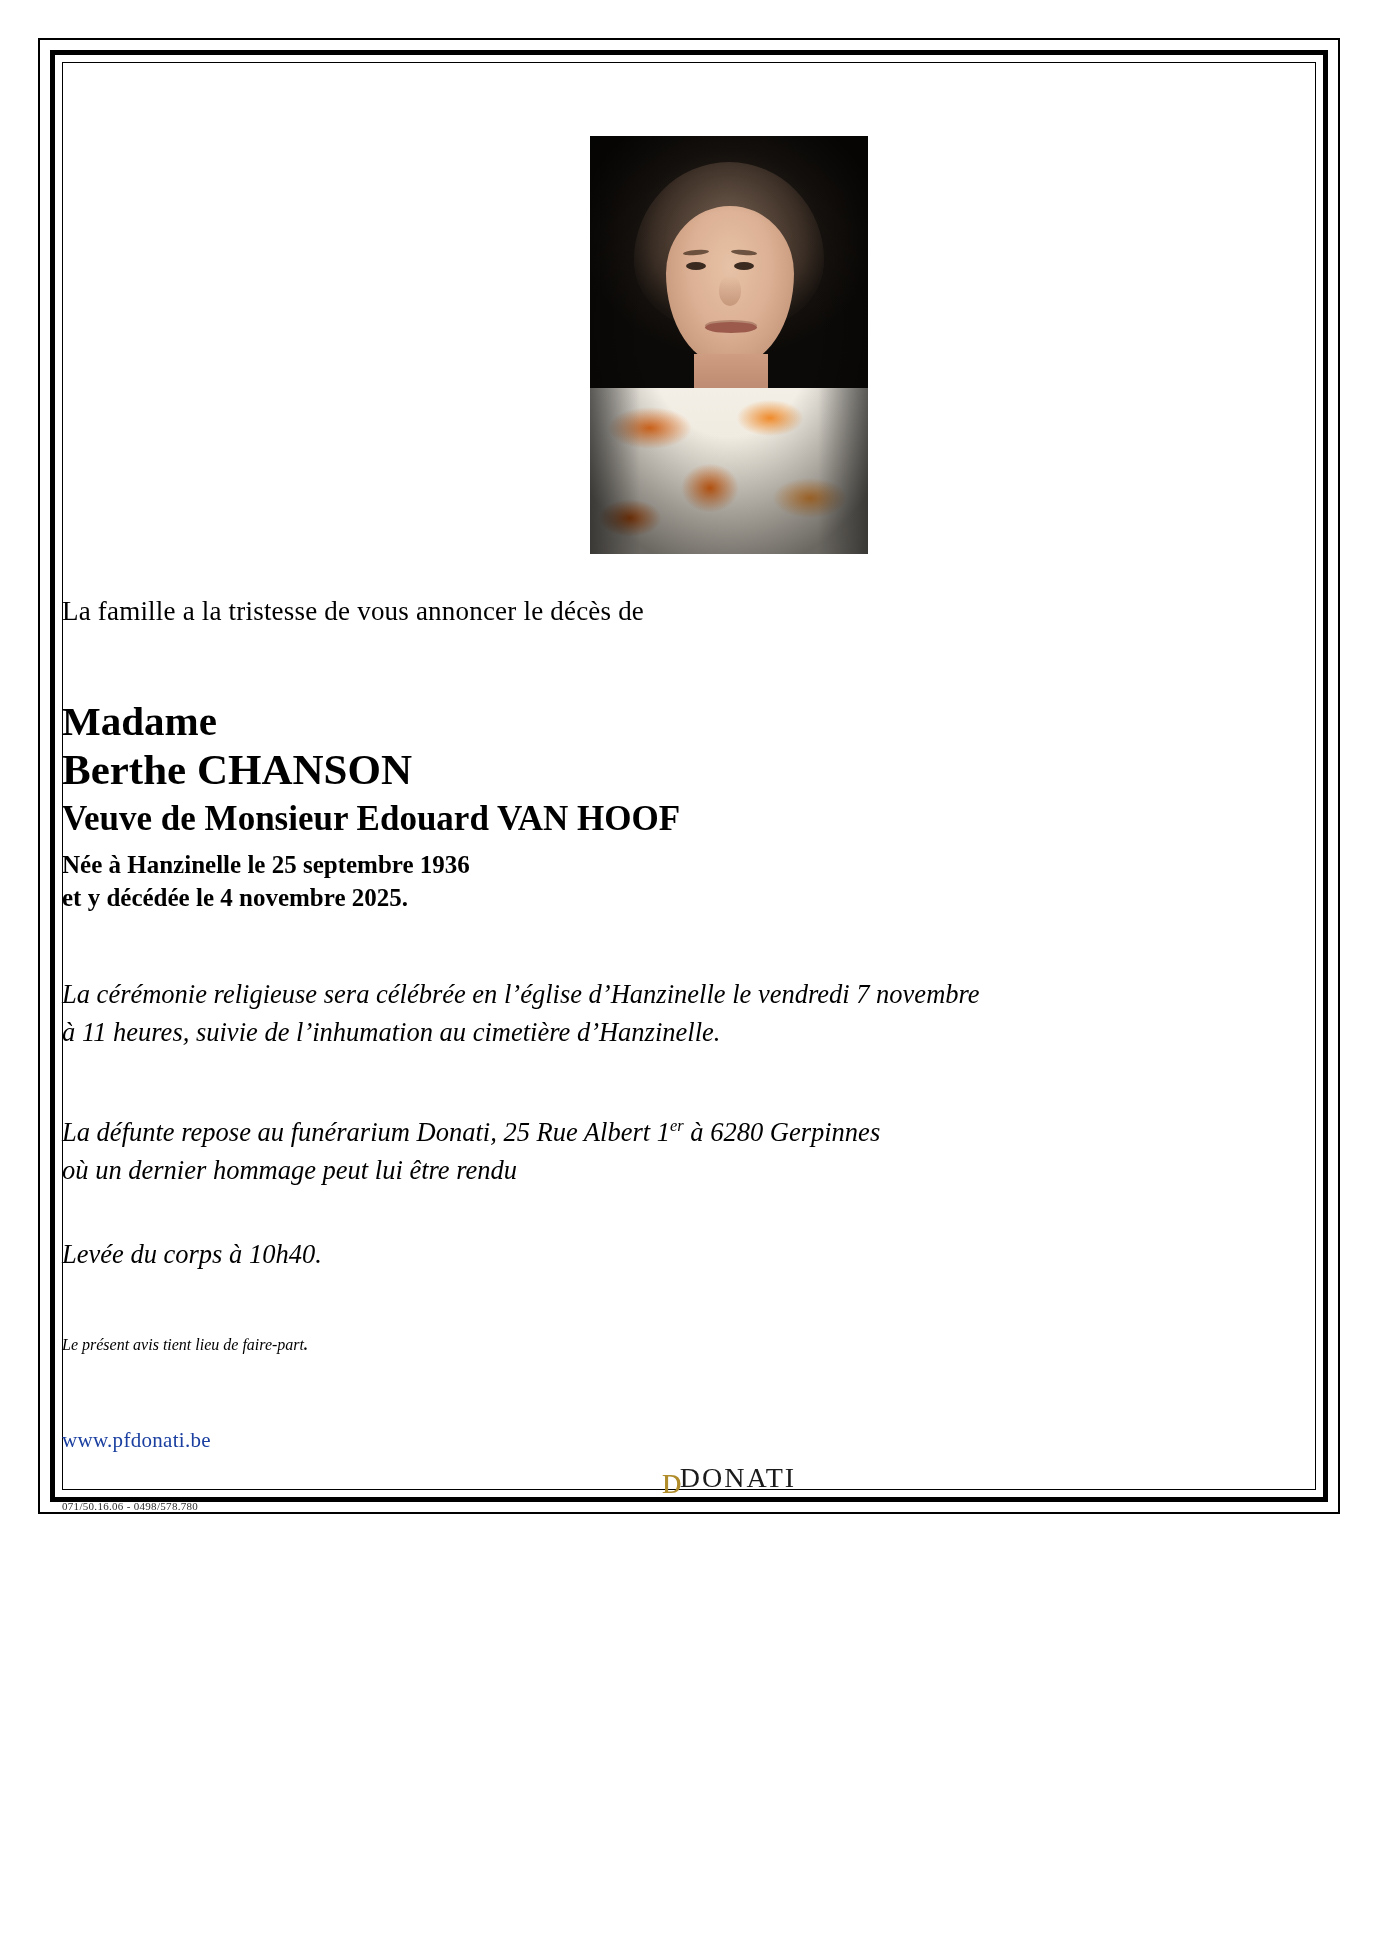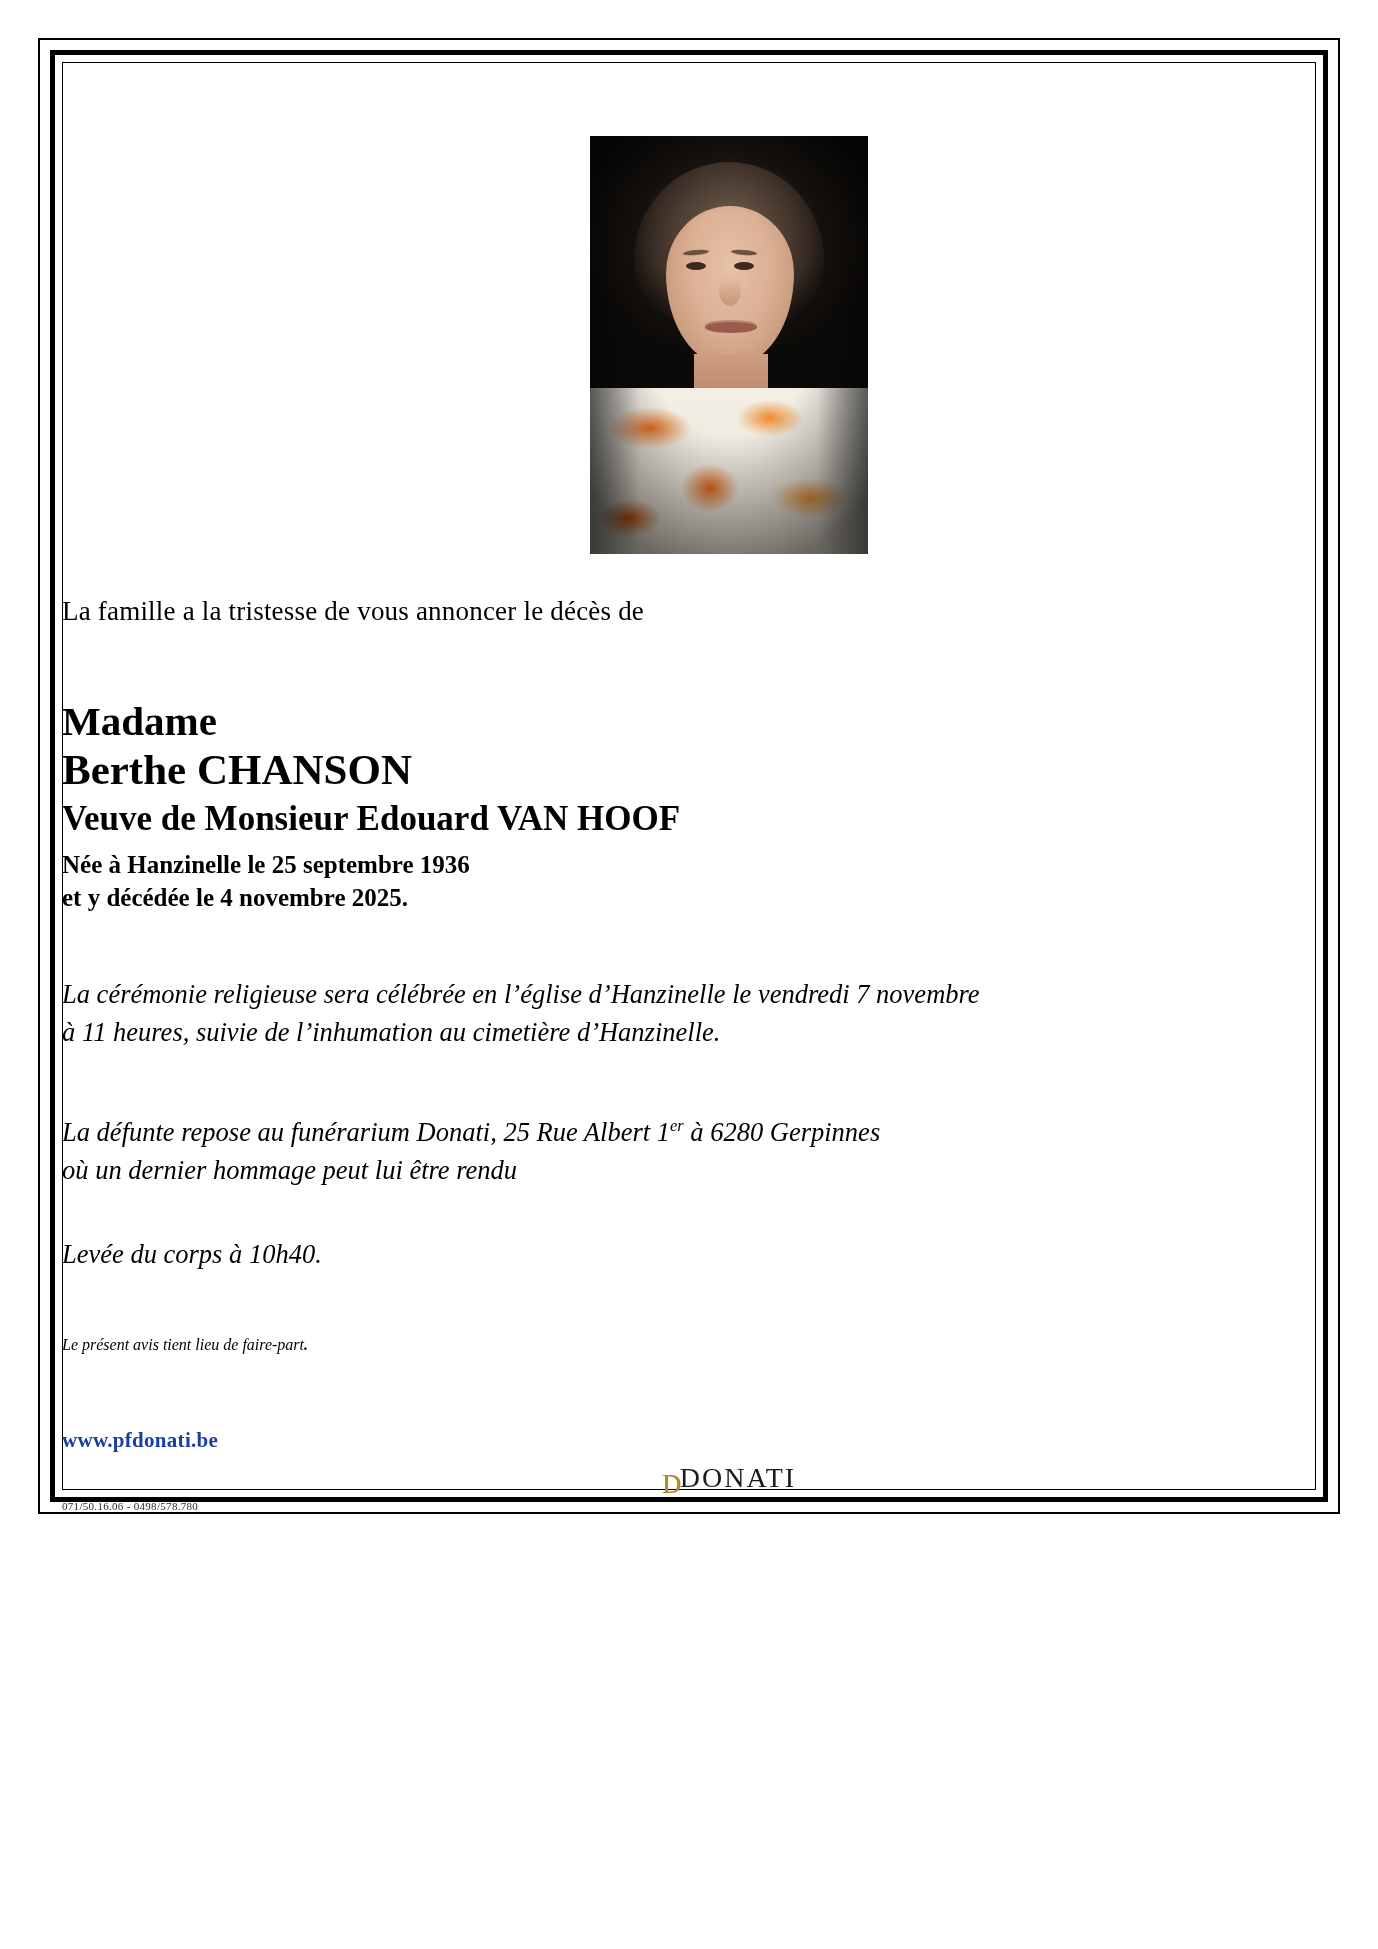--- a/index.html
+++ b/index.html
@@ -203,21 +203,21 @@
     font-size: 0.62em;
     vertical-align: super;
   }
 
   
   .footer {
     margin-top: 72px;
   }
   .footer-url {
     color: #1a3fa0;
-    font-weight: bold;
+    font-weight: normal;
     font-size: 21px;
     letter-spacing: 0.3px;
     text-decoration: none;
     font-family: "Liberation Serif", serif;
   }
   .logo-row {
     margin-top: 6px;
     display: flex;
     align-items: center;
     justify-content: center;

